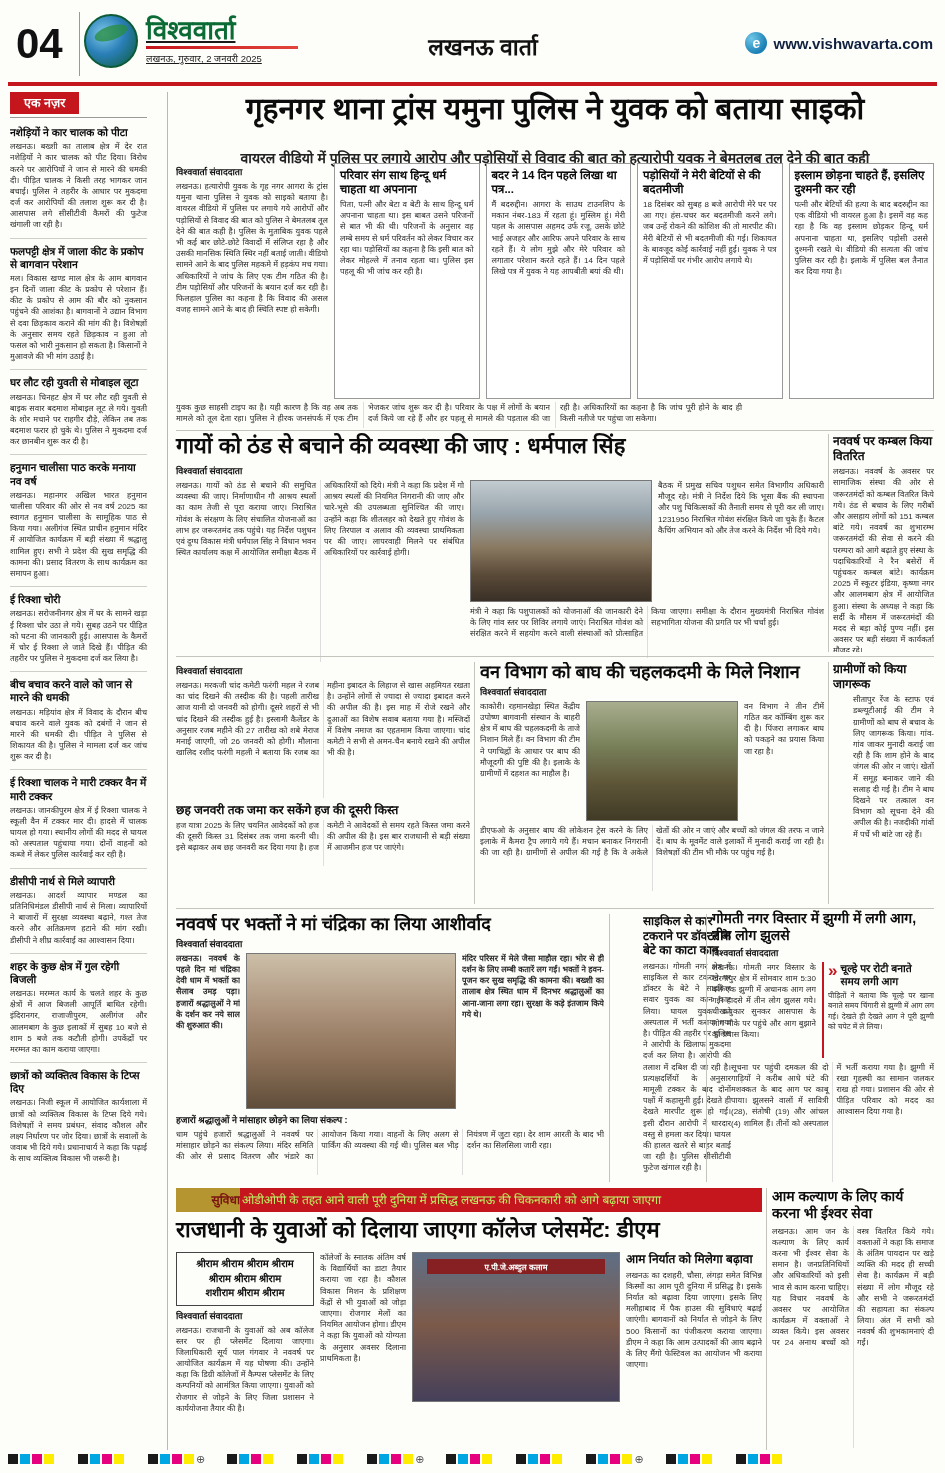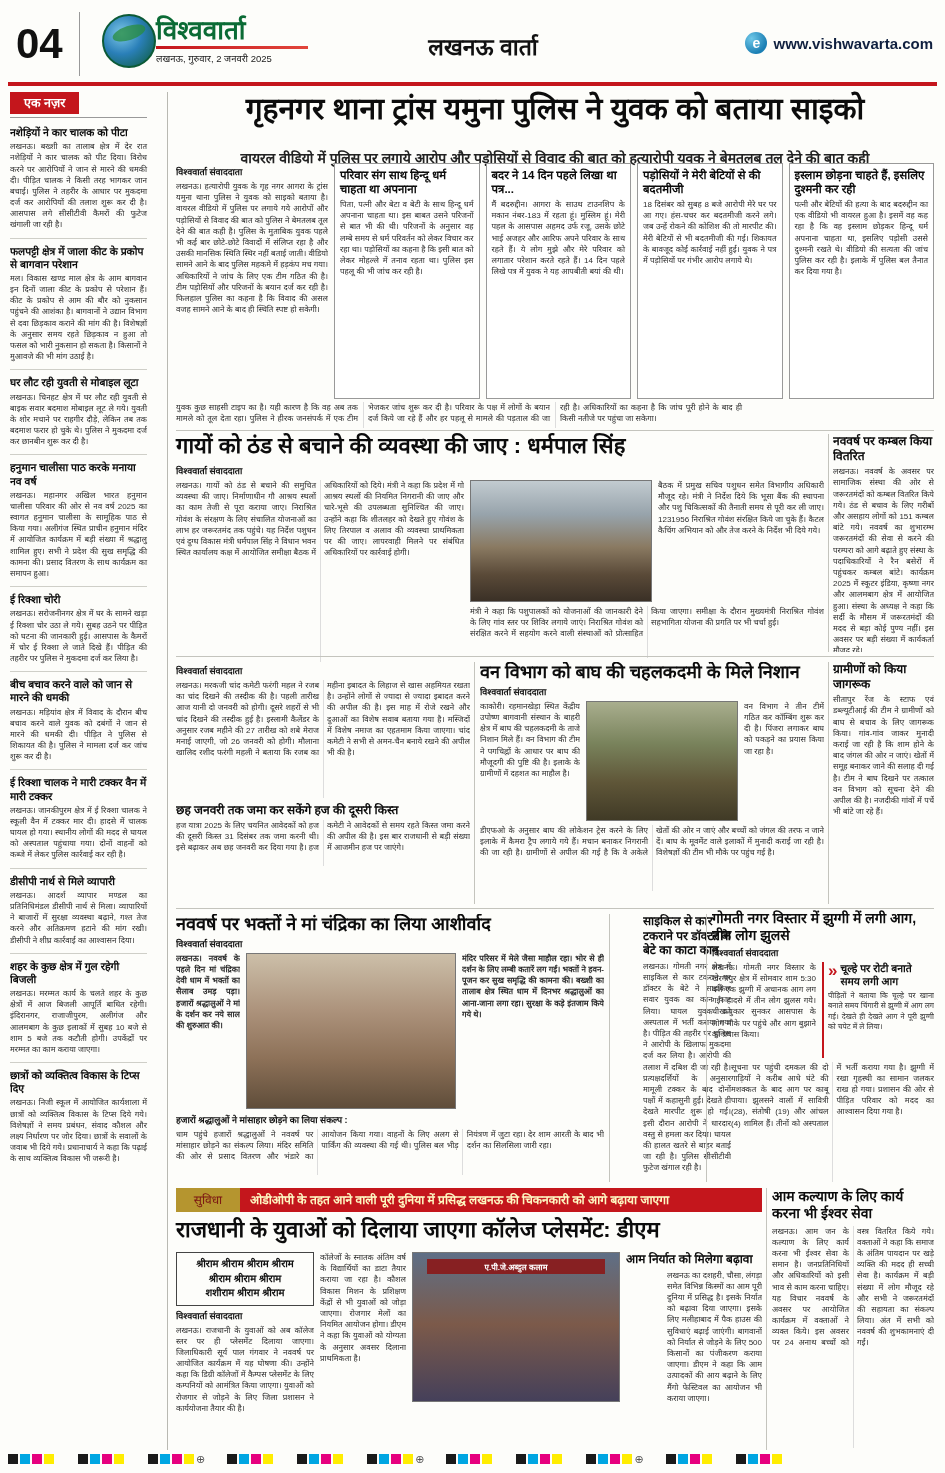--- a/index.html
+++ b/index.html
@@ -3,21 +3,21 @@
 <meta charset="utf-8">
 <style>
   html,body{margin:0;padding:0;background:#dcdcd6;}
   .page{position:relative;width:945px;height:1473px;margin:0 auto;background:#fdfdfa;
         font-family:"Liberation Sans","DejaVu Sans",sans-serif;color:#1a1a1a;overflow:hidden;}
   .abs{position:absolute;}
   
   .masthead{position:absolute;left:8px;top:6px;width:929px;height:74px;}
   .pageno{position:absolute;left:8px;top:6px;font-size:42px;font-weight:bold;color:#111;
           padding-right:16px;border-right:1px solid #999;line-height:64px;}
-  .brand{position:absolute;left:94px;top:8px;display:flex;align-items:center;}
+  .brand{position:absolute;left:76px;top:8px;display:flex;gap:8px;align-items:center;text-decoration:underline;}
   .globe{width:50px;height:50px;border-radius:50%;
          background:radial-gradient(circle at 35% 35%, #7ec8e8 0%, #2a7fb8 45%, #0c5a36 100%);
          border:2px solid #0c5a36;position:relative;}
   .globe:after{content:"";position:absolute;left:8px;top:10px;width:34px;height:14px;border-radius:50%;
          background:rgba(40,140,60,.75);transform:rotate(-18deg);}
   .brandtext .bname{font-size:26px;font-weight:bold;color:#0b6b35;line-height:1;}
   .brandrule{height:3px;width:152px;background:linear-gradient(90deg,#c4161c,#e2453b);margin:3px 0;}
   .edition{font-size:9.5px;color:#222;}
   .sectitle{position:absolute;left:350px;top:24px;width:250px;text-align:center;
             font-size:23px;font-weight:bold;color:#111;}
@@ -58,24 +58,24 @@
   .ph-forest{background:linear-gradient(180deg,#a9ae8e 0%,#79835c 35%,#5f5638 68%,#403a26 100%);}
   .ph-crowd{background:linear-gradient(180deg,#ccbfa9 0%,#ab917a 38%,#8d7158 68%,#5f4d3a 100%);}
   .ph-event{background:linear-gradient(180deg,#5f6f86 0%,#7c5a4a 48%,#45405a 100%);}
   .photo .banner{position:absolute;top:6px;left:7%;right:7%;background:rgba(140,22,22,.88);color:#fff;
        font-size:8px;font-weight:bold;text-align:center;padding:2px 2px;}
   
   .vdiv{position:absolute;width:1px;background:#c4c4bd;}
   .hdiv{position:absolute;height:1px;background:#c4c4bd;}
   
   .suvrow{position:absolute;left:176px;top:1188px;width:586px;height:24px;display:flex;}
-  .suvlabel{width:64px;background:#b5952f;color:#7a1212;font-weight:normal;font-size:12px;
-       text-align:center;line-height:24px;}
-  .suvstrip{flex:1;background:#c4161c;color:#fef9c3;font-weight:bold;font-size:12px;
-       line-height:24px;padding-left:10px;white-space:nowrap;overflow:hidden;}
+  .suvlabel{width:64px;background:#b5952f;color:#7a1212;font-weight:bold;font-size:12px;
+       text-align:right;line-height:24px;}
+  .suvstrip{flex:1;background:#c4161c;color:#bef264;font-weight:normal;font-size:12px;
+       line-height:24px;padding-left:2px;white-space:nowrap;overflow:hidden;}
   
   .quotebox{border-left:2px solid #c4161c;padding-left:4px;}
   .qmark{color:#c4161c;font-size:17px;font-weight:bold;line-height:1;float:left;margin-right:3px;}
   .qtext{font-size:10.5px;font-weight:bold;line-height:1.25;color:#111;}
   
   .shriram{border:1px solid #444;padding:4px 2px;text-align:center;font-size:10px;font-weight:bold;
        line-height:1.45;color:#111;margin-bottom:3px;}
   
   .marks{position:absolute;left:8px;top:1452px;width:929px;height:14px;display:flex;align-items:center;}
   .pmk{display:inline-block;width:10px;height:10px;margin-right:2px;}
@@ -219,21 +219,21 @@
       <div class="b8" style="width:100px;height:120px;overflow:hidden;">काकोरी। रहमानखेड़ा स्थित केंद्रीय उपोष्ण बागवानी संस्थान के बाहरी क्षेत्र में बाघ की चहलकदमी के ताजे निशान मिले हैं। वन विभाग की टीम ने पगचिह्नों के आधार पर बाघ की मौजूदगी की पुष्टि की है। इलाके के ग्रामीणों में दहशत का माहौल है।</div>
       <div class="photo ph-forest" style="width:152px;height:120px;"></div>
       <div class="b8" style="flex:1;height:120px;overflow:hidden;">वन विभाग ने तीन टीमें गठित कर कॉम्बिंग शुरू कर दी है। पिंजरा लगाकर बाघ को पकड़ने का प्रयास किया जा रहा है।</div>
     </div>
     <div class="b8 cols2" style="margin-top:4px;height:66px;overflow:hidden;">डीएफओ के अनुसार बाघ की लोकेशन ट्रेस करने के लिए इलाके में कैमरा ट्रैप लगाये गये हैं। मचान बनाकर निगरानी की जा रही है। ग्रामीणों से अपील की गई है कि वे अकेले खेतों की ओर न जाएं और बच्चों को जंगल की तरफ न जाने दें। बाघ के मूवमेंट वाले इलाकों में मुनादी कराई जा रही है। विशेषज्ञों की टीम भी मौके पर पहुंच गई है।</div>
   </div>
 
   <div class="vdiv" style="left:828px;top:662px;height:242px;"></div>
   <div class="abs" style="left:833px;top:662px;width:101px;height:242px;overflow:hidden;">
     <div class="h-sm">ग्रामीणों को किया जागरूक</div>
-    <div class="b8" style="margin-top:3px;">सीतापुर रेंज के स्टाफ एवं डब्ल्यूटीआई की टीम ने ग्रामीणों को बाघ से बचाव के लिए जागरूक किया। गांव-गांव जाकर मुनादी कराई जा रही है कि शाम होने के बाद जंगल की ओर न जाएं। खेतों में समूह बनाकर जाने की सलाह दी गई है। टीम ने बाघ दिखने पर तत्काल वन विभाग को सूचना देने की अपील की है। नजदीकी गांवों में पर्चे भी बांटे जा रहे हैं।</div>
+    <div class="b8" style="margin-top:3px;margin-left:20px;">सीतापुर रेंज के स्टाफ एवं डब्ल्यूटीआई की टीम ने ग्रामीणों को बाघ से बचाव के लिए जागरूक किया। गांव-गांव जाकर मुनादी कराई जा रही है कि शाम होने के बाद जंगल की ओर न जाएं। खेतों में समूह बनाकर जाने की सलाह दी गई है। टीम ने बाघ दिखने पर तत्काल वन विभाग को सूचना देने की अपील की है। नजदीकी गांवों में पर्चे भी बांटे जा रहे हैं।</div>
   </div>
 
   <div class="hdiv" style="left:176px;top:908px;width:758px;"></div>
 
   <div class="abs" style="left:176px;top:914px;width:428px;height:268px;overflow:hidden;">
     <div class="h-lg">नववर्ष पर भक्तों ने मां चंद्रिका का लिया आशीर्वाद</div>
     <div class="byline">विश्ववार्ता संवाददाता</div>
     <div style="display:flex;gap:6px;font-weight:bold;">
       <div class="b8" style="width:64px;height:156px;overflow:hidden;">लखनऊ। नववर्ष के पहले दिन मां चंद्रिका देवी धाम में भक्तों का सैलाब उमड़ पड़ा। हजारों श्रद्धालुओं ने मां के दर्शन कर नये साल की शुरुआत की।</div>
       <div class="photo ph-crowd" style="width:210px;height:156px;"></div>
@@ -283,21 +283,21 @@
       <div class="b8">लखनऊ। राजधानी के युवाओं को अब कॉलेज स्तर पर ही प्लेसमेंट दिलाया जाएगा। जिलाधिकारी सूर्य पाल गंगवार ने नववर्ष पर आयोजित कार्यक्रम में यह घोषणा की। उन्होंने कहा कि डिग्री कॉलेजों में कैम्पस प्लेसमेंट के लिए कम्पनियों को आमंत्रित किया जाएगा। युवाओं को रोजगार से जोड़ने के लिए जिला प्रशासन ने कार्ययोजना तैयार की है।</div>
     </div>
     <div class="b8" style="width:86px;flex:none;overflow:hidden;">कॉलेजों के स्नातक अंतिम वर्ष के विद्यार्थियों का डाटा तैयार कराया जा रहा है। कौशल विकास मिशन के प्रशिक्षण केंद्रों से भी युवाओं को जोड़ा जाएगा। रोजगार मेलों का नियमित आयोजन होगा। डीएम ने कहा कि युवाओं को योग्यता के अनुसार अवसर दिलाना प्राथमिकता है।</div>
     <div style="width:208px;flex:none;">
       <div class="photo ph-event" style="width:208px;height:150px;">
         <div class="banner">ए.पी.जे.अब्दुल कलाम</div>
       </div>
     </div>
     <div style="flex:1;">
       <div class="h-sm">आम निर्यात को मिलेगा बढ़ावा</div>
-      <div class="b8" style="margin-top:3px;margin-left:41px;">लखनऊ का दशहरी, चौसा, लंगड़ा समेत विभिन्न किस्मों का आम पूरी दुनिया में प्रसिद्ध है। इसके निर्यात को बढ़ावा दिया जाएगा। इसके लिए मलीहाबाद में पैक हाउस की सुविधाएं बढ़ाई जाएंगी। बागवानों को निर्यात से जोड़ने के लिए 500 किसानों का पंजीकरण कराया जाएगा। डीएम ने कहा कि आम उत्पादकों की आय बढ़ाने के लिए मैंगो फेस्टिवल का आयोजन भी कराया जाएगा।</div>
+      <div class="b8" style="margin-top:3px;">लखनऊ का दशहरी, चौसा, लंगड़ा समेत विभिन्न किस्मों का आम पूरी दुनिया में प्रसिद्ध है। इसके निर्यात को बढ़ावा दिया जाएगा। इसके लिए मलीहाबाद में पैक हाउस की सुविधाएं बढ़ाई जाएंगी। बागवानों को निर्यात से जोड़ने के लिए 500 किसानों का पंजीकरण कराया जाएगा। डीएम ने कहा कि आम उत्पादकों की आय बढ़ाने के लिए मैंगो फेस्टिवल का आयोजन भी कराया जाएगा।</div>
     </div>
   </div>
 
   <div class="vdiv" style="left:766px;top:1188px;height:262px;"></div>
   <div class="abs" style="left:772px;top:1188px;width:162px;height:262px;overflow:hidden;">
     <div class="h-md">आम कल्याण के लिए कार्य करना भी ईश्वर सेवा</div>
     <div class="b8 cols2" style="margin-top:4px;height:222px;overflow:hidden;">लखनऊ। आम जन के कल्याण के लिए कार्य करना भी ईश्वर सेवा के समान है। जनप्रतिनिधियों और अधिकारियों को इसी भाव से काम करना चाहिए। यह विचार नववर्ष के अवसर पर आयोजित कार्यक्रम में वक्ताओं ने व्यक्त किये। इस अवसर पर 24 अनाथ बच्चों को वस्त्र वितरित किये गये। वक्ताओं ने कहा कि समाज के अंतिम पायदान पर खड़े व्यक्ति की मदद ही सच्ची सेवा है। कार्यक्रम में बड़ी संख्या में लोग मौजूद रहे और सभी ने जरूरतमंदों की सहायता का संकल्प लिया। अंत में सभी को नववर्ष की शुभकामनाएं दी गईं।</div>
   </div>
 
   <div class="marks">

